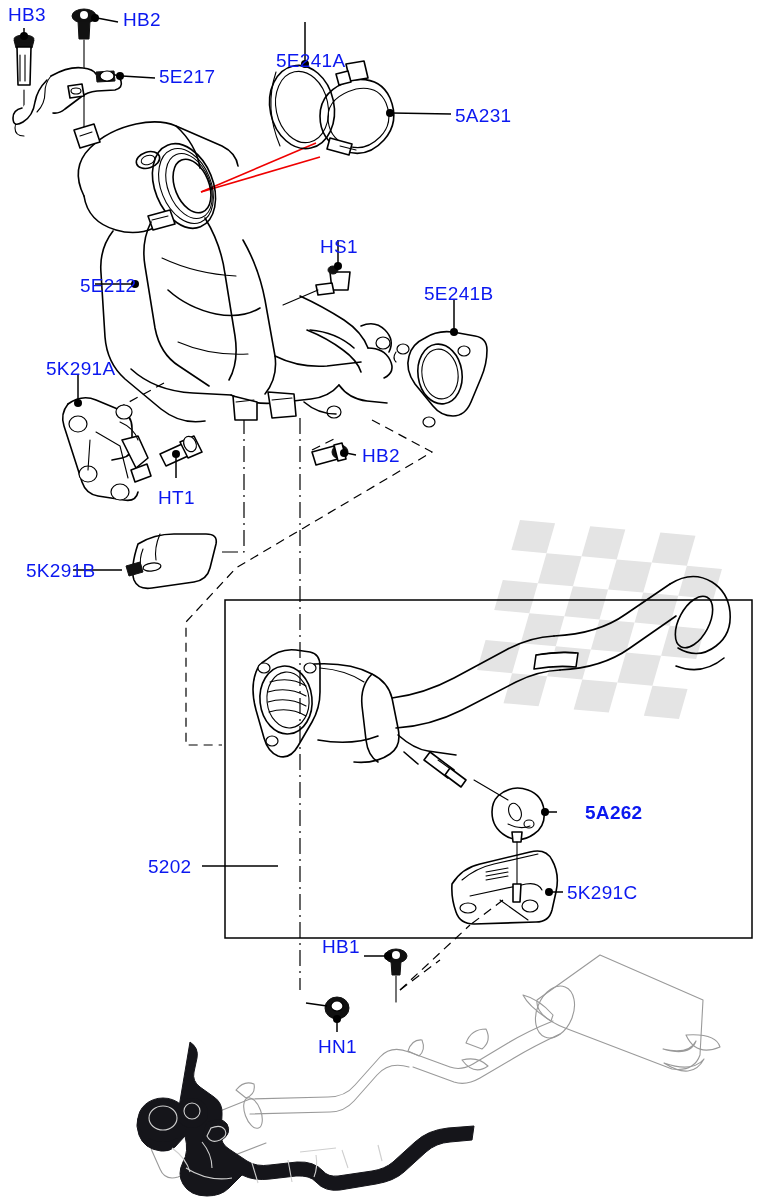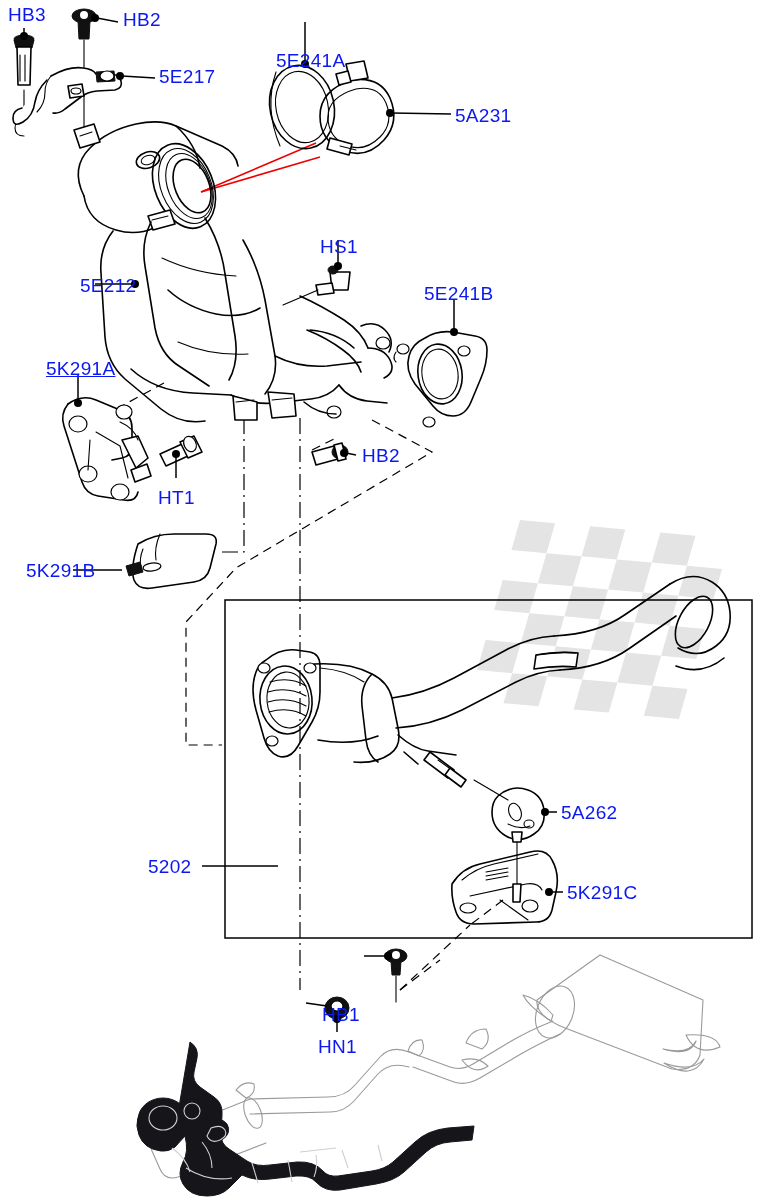--- a/index.html
+++ b/index.html
@@ -361,23 +361,23 @@
   </svg>
 
   <div class="lbl" style="left:8px;top:4px;text-align:center;">HB3</div>
   <div class="lbl" style="left:123px;top:9px;">HB2</div>
   <div class="lbl" style="left:276px;top:5px;margin-top:45px;">5E241A</div>
   <div class="lbl" style="left:159px;top:66px;">5E217</div>
   <div class="lbl" style="left:455px;top:105px;">5A231</div>
   <div class="lbl" style="left:320px;top:222px;margin-top:14px;">HS1</div>
   <div class="lbl" style="left:36px;top:275px;margin-left:44px;">5E212</div>
   <div class="lbl" style="left:424px;top:283px;">5E241B</div>
-  <div class="lbl" style="left:46px;top:358px;text-decoration:underline;">5K291A</div>
+  <div class="lbl" style="left:46px;top:358px;">5K291A</div>
   <div class="lbl" style="left:362px;top:445px;">HB2</div>
   <div class="lbl" style="left:158px;top:487px;text-align:center;">HT1</div>
   <div class="lbl" style="left:26px;top:560px;">5K291B</div>
   <div class="lbl" style="left:148px;top:856px;">5202</div>
-  <div class="lbl" style="left:561px;top:802px;">5A262</div>
+  <div class="lbl" style="left:585px;top:802px;font-weight:bold;">5A262</div>
   <div class="lbl" style="left:567px;top:882px;">5K291C</div>
-  <div class="lbl" style="left:322px;top:1004px;">HB1</div>
+  <div class="lbl" style="left:322px;top:936px;">HB1</div>
   <div class="lbl" style="left:318px;top:1036px;">HN1</div>
 
 </div>
 
 </body></html>

